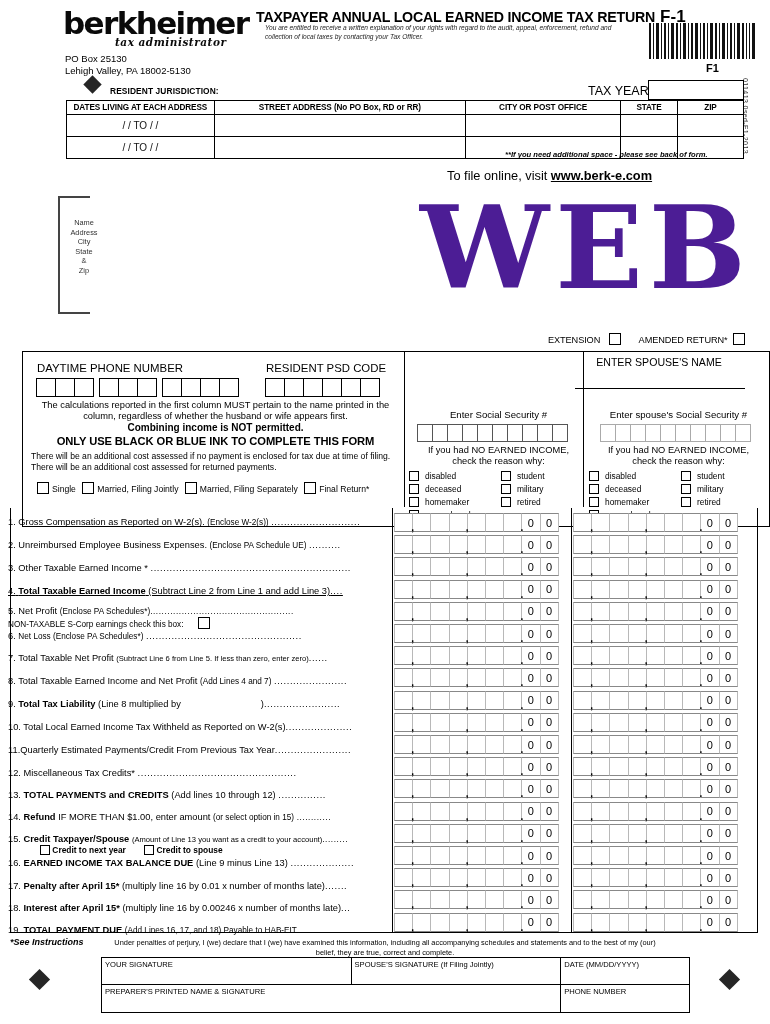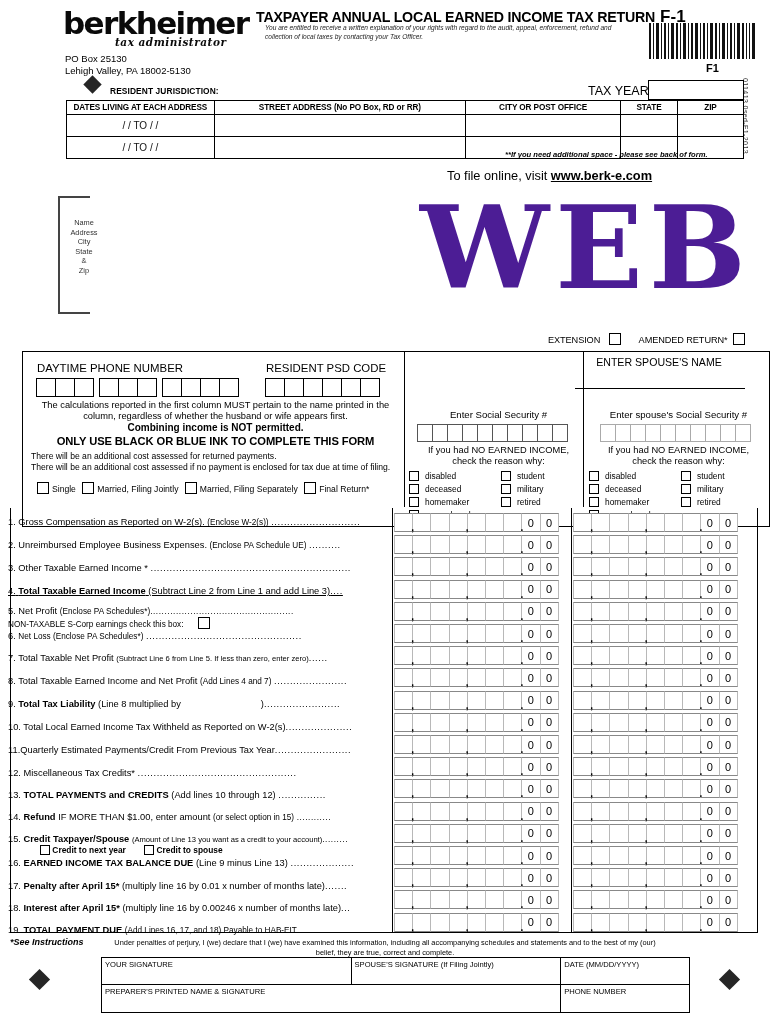--- a/index.html
+++ b/index.html
@@ -287,22 +287,22 @@
         <div class="cell"></div>
       <div class="cell"></div>
         <div class="cell"></div>
         <div class="cell"></div>
     </div>
 
     <div class="instr1">The calculations reported in the first column MUST pertain to the name printed in the column, regardless of whether the husband or wife appears first.</div>
     <div class="instr2">Combining income is NOT permitted.</div>
     <div class="instr3">ONLY USE BLACK OR BLUE INK TO COMPLETE THIS FORM</div>
     <div class="instr4">
+      <div>There will be an additional cost assessed if no payment is enclosed for tax due at time of filing.</div>
       <div>There will be an additional cost assessed for returned payments.</div>
-      <div>There will be an additional cost assessed if no payment is enclosed for tax due at time of filing.</div>
     </div>
 
     <div class="filing">
       <span class="ck"></span><span class="t">Single</span>
       <span class="ck"></span><span class="t">Married, Filing Jointly</span>
       <span class="ck"></span><span class="t">Married, Filing Separately</span>
       <span class="ck"></span><span class="t">Final Return*</span>
     </div>
 
     <div class="ssn-lbl" style="left:386px;">Enter Social Security #</div>

